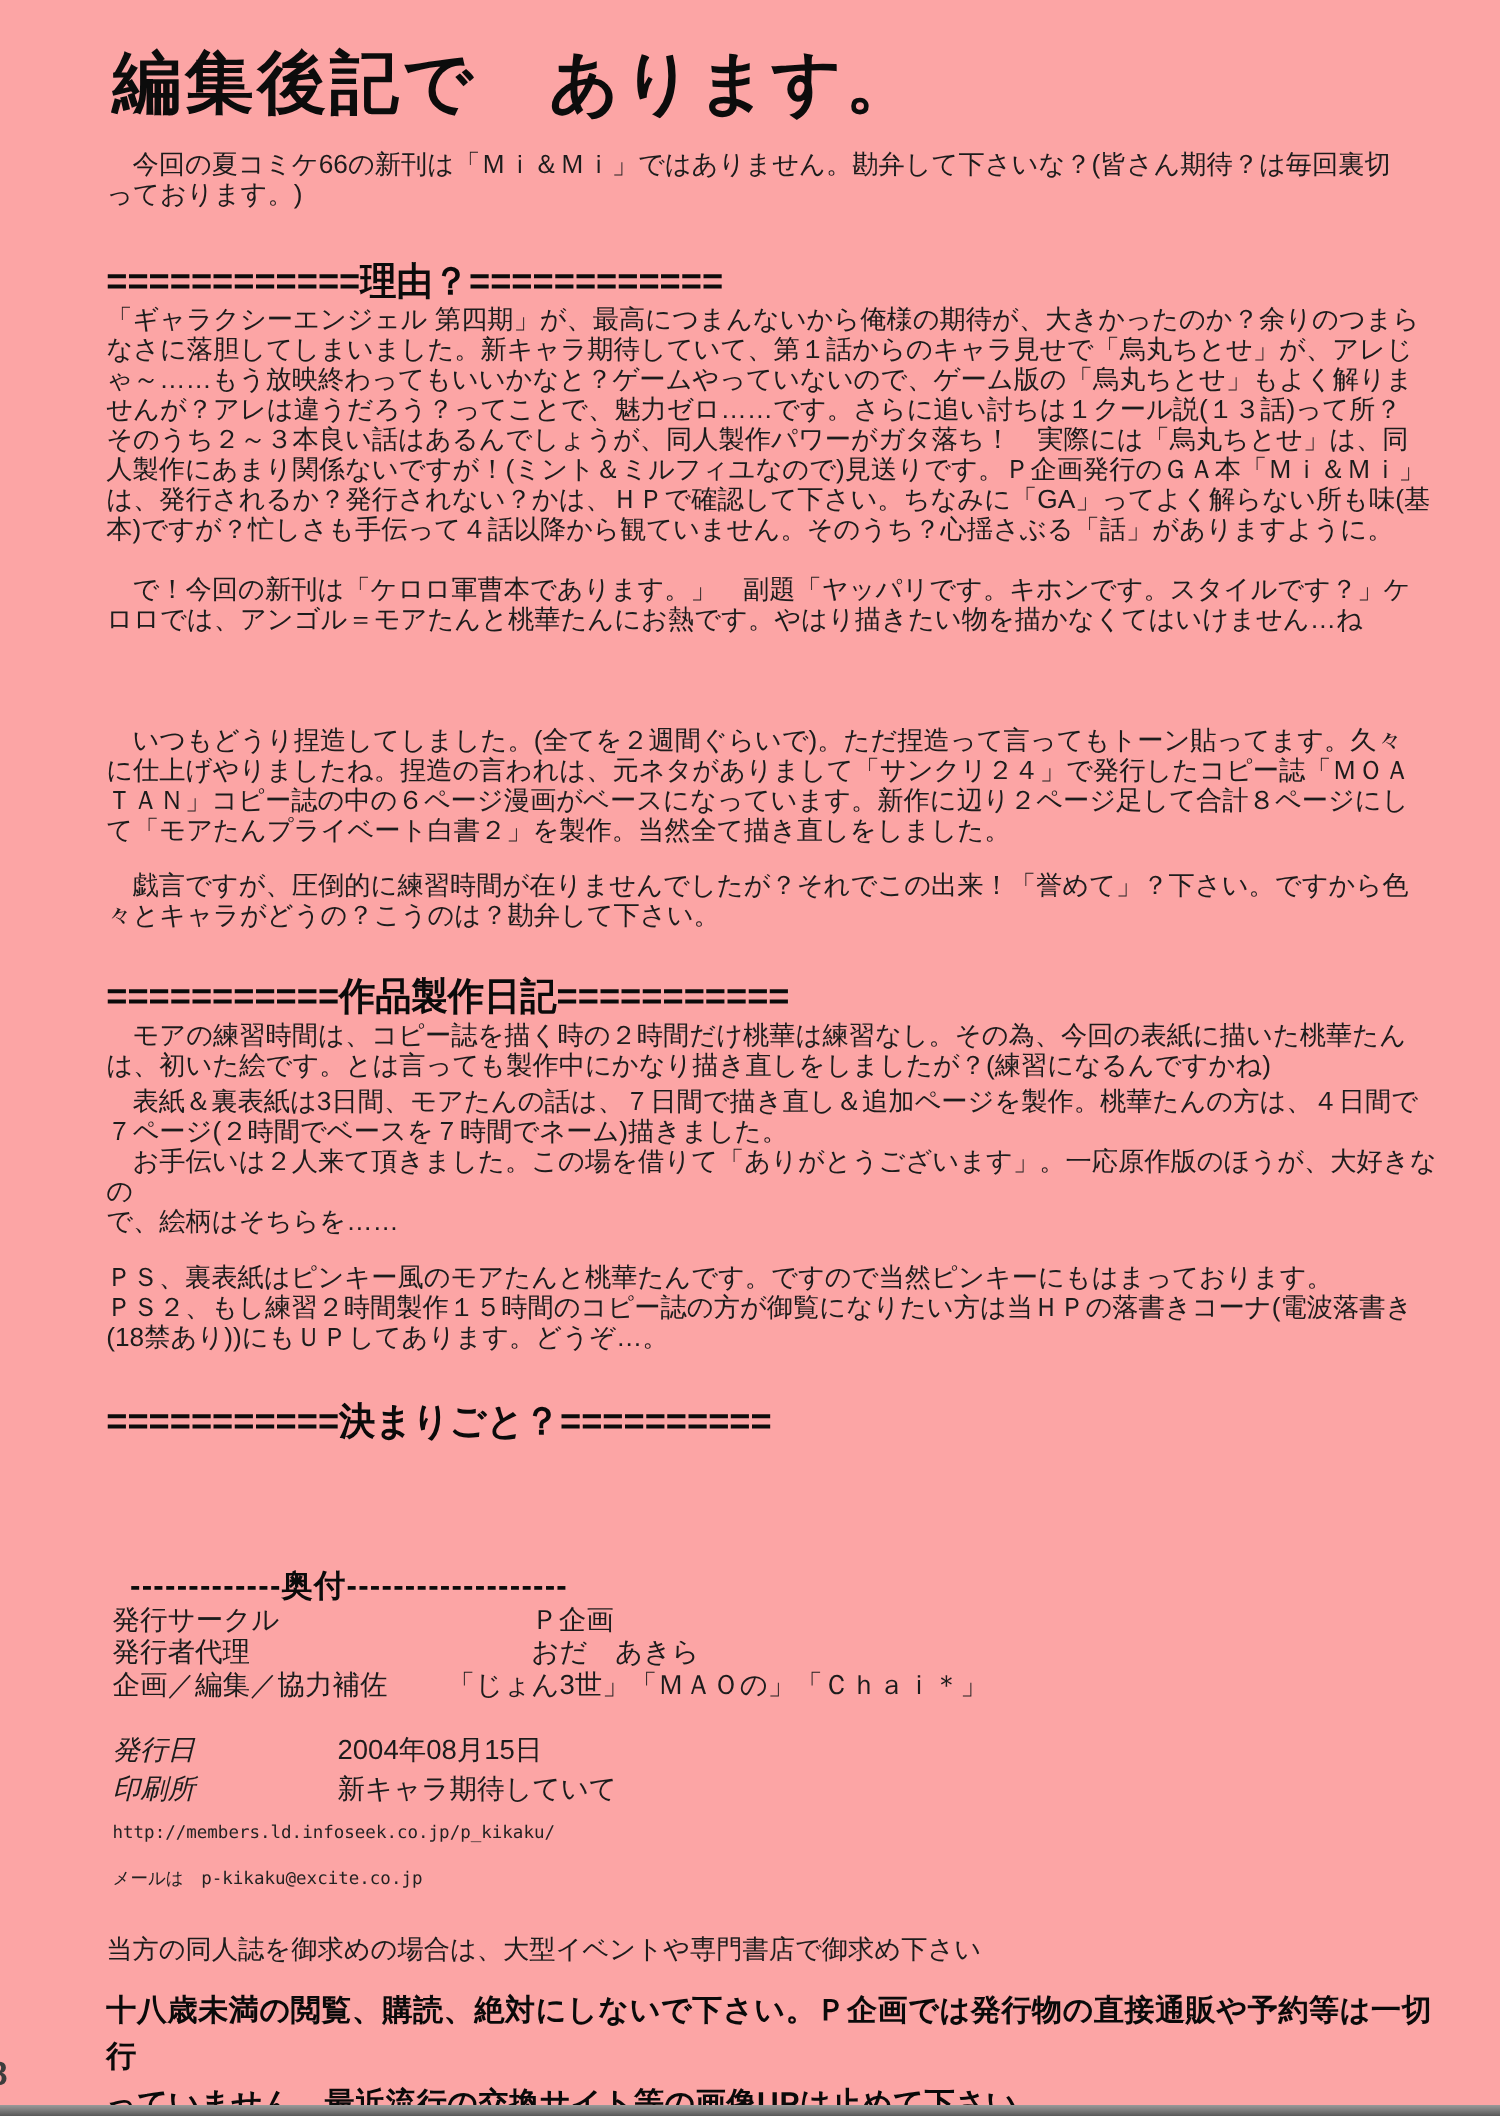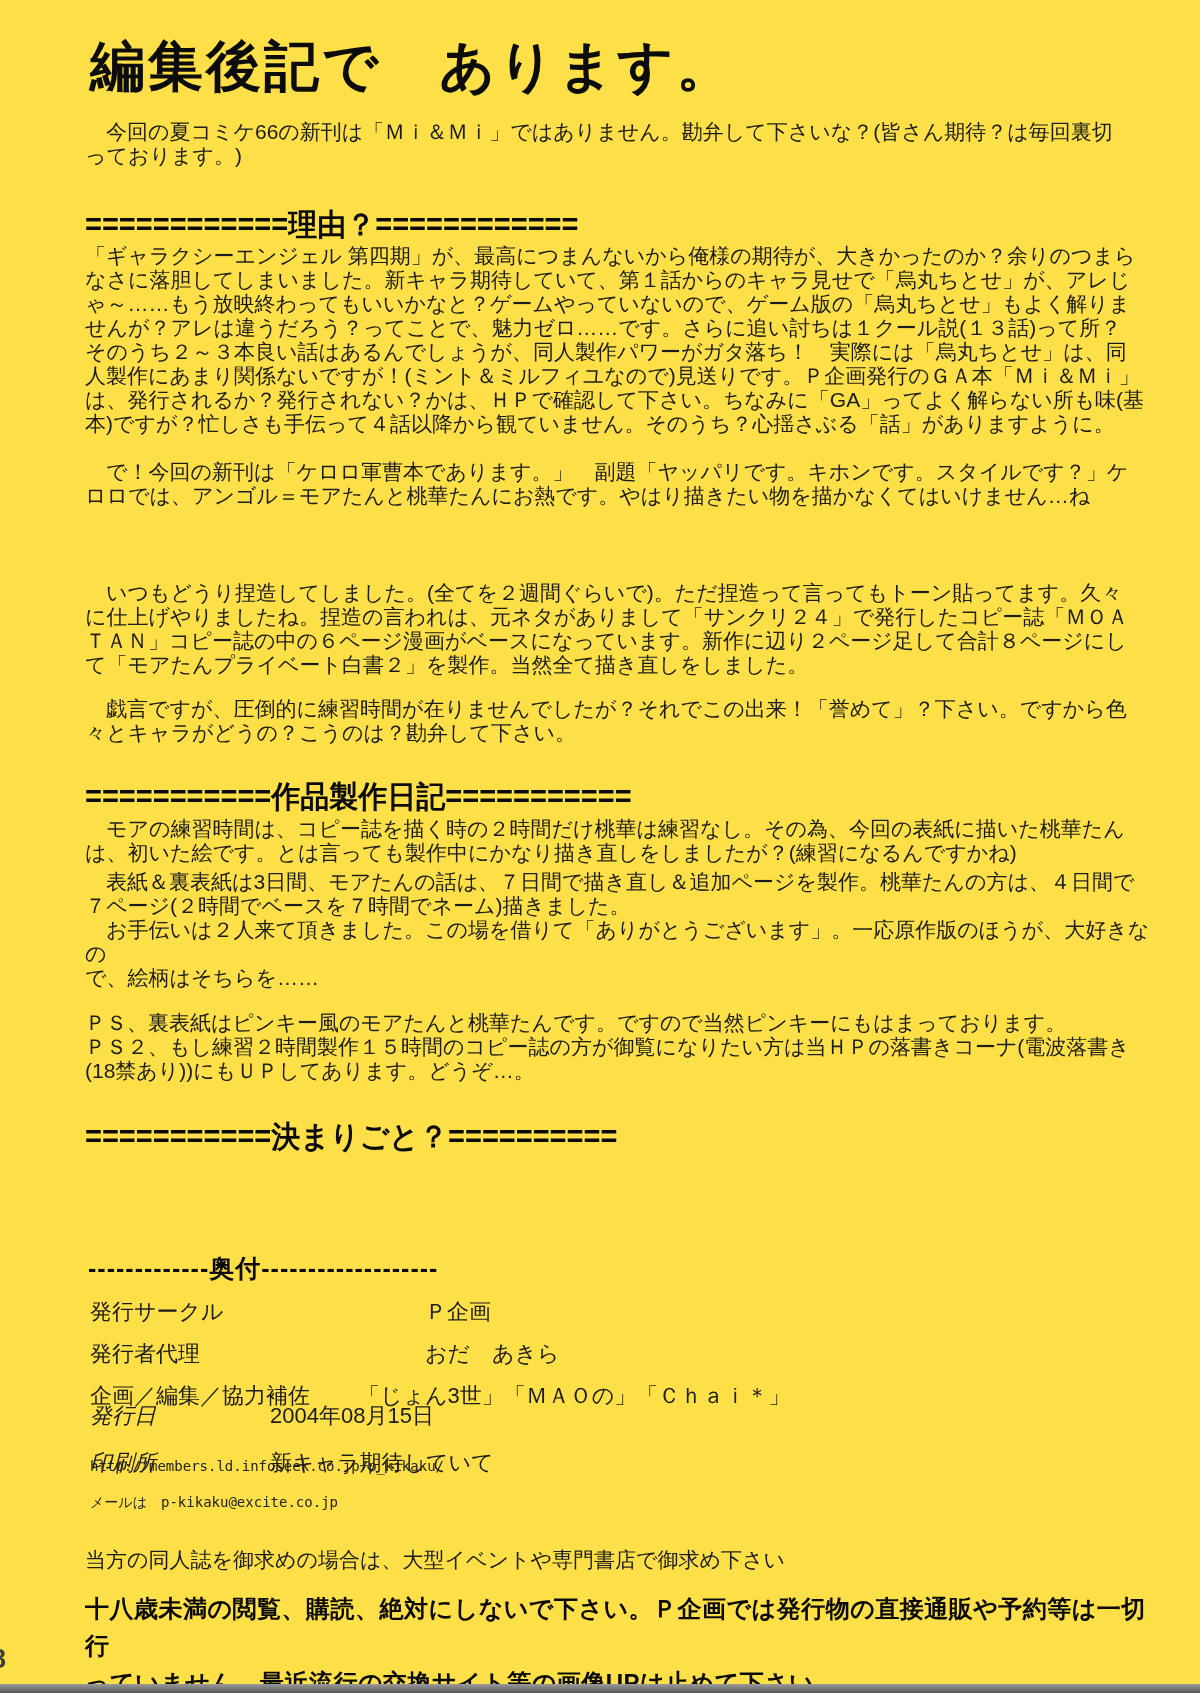--- a/index.html
+++ b/index.html
@@ -1,19 +1,19 @@
 <!DOCTYPE html>
 <html><head>
 <meta charset="utf-8">
 <style>
   html,body{margin:0;padding:0;background:#ffffff;}
   #page{
     position:relative;
     width:1200px;height:1693px;
-    background:#fde047;
+    background:#fca5a5;
     overflow:hidden;
     font-family:"Liberation Sans",sans-serif;
     color:#1a1a1a;
   }
   .page-title{
     position:absolute;left:90px;top:30px;
     font-size:55px;font-weight:900;letter-spacing:3px;
     color:#0c0c0c;white-space:pre;
   }
   .para{
@@ -21,25 +21,25 @@
     font-size:21px;line-height:24px;
     white-space:pre-line;color:#1c1c1c;
   }
   .heading{
     position:absolute;left:85px;
     font-size:29px;font-weight:900;letter-spacing:0px;
     color:#0b0b0b;white-space:pre;
     transform:scaleY(1.05);
   }
   .okuzuke{
-    position:absolute;left:88px;top:1252px;
+    position:absolute;left:104px;top:1252px;
     font-size:25px;font-weight:900;letter-spacing:1px;
     color:#0b0b0b;white-space:pre;
   }
-  .crow{display:flex;font-size:22px;color:#1c1c1c;margin-top:16px;}
+  .crow{display:flex;font-size:22px;color:#1c1c1c;}
   .crow .lbl{flex:0 0 auto;}
   .crow.wideL .lbl{width:335px;}
   .crow.midL  .lbl{width:268px;}
   .crow.shortL .lbl{width:180px;font-style:italic;}
   .colophon-a{position:absolute;left:90px;top:1283px;line-height:26px;}
   .colophon-b{position:absolute;left:90px;top:1384px;line-height:31px;}
   .mono{
     position:absolute;left:90px;
     font-family:"DejaVu Sans Mono","Liberation Mono",monospace;
     font-size:14px;color:#222;white-space:pre;

